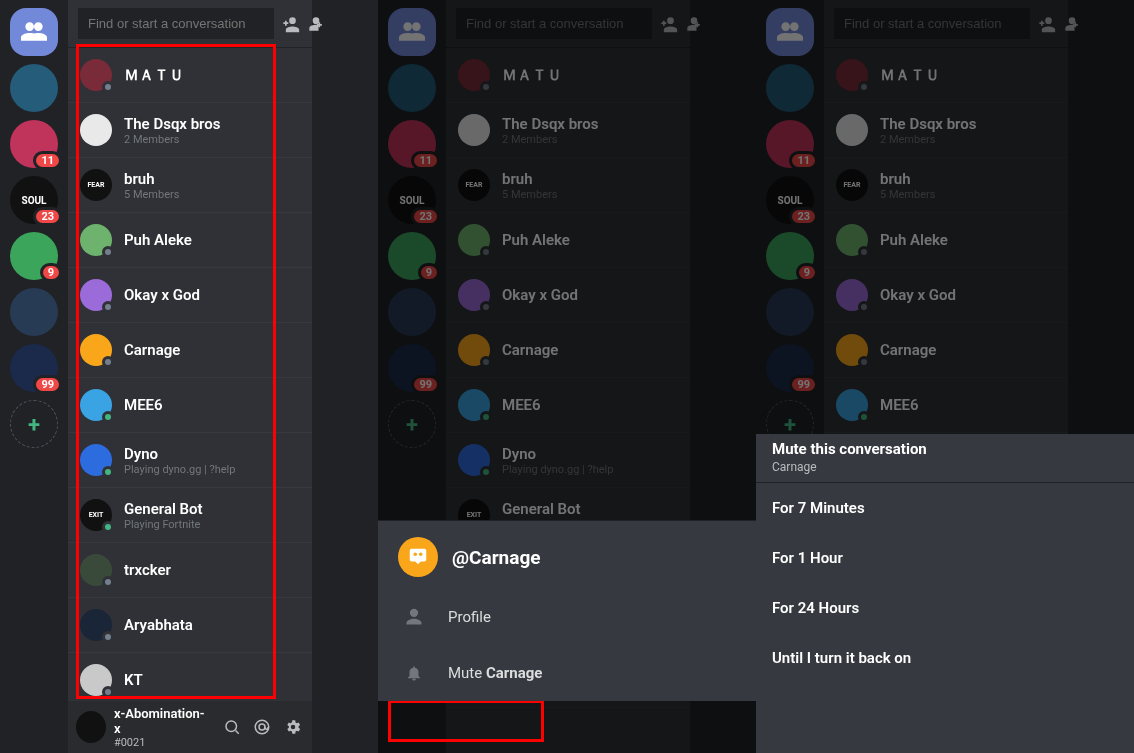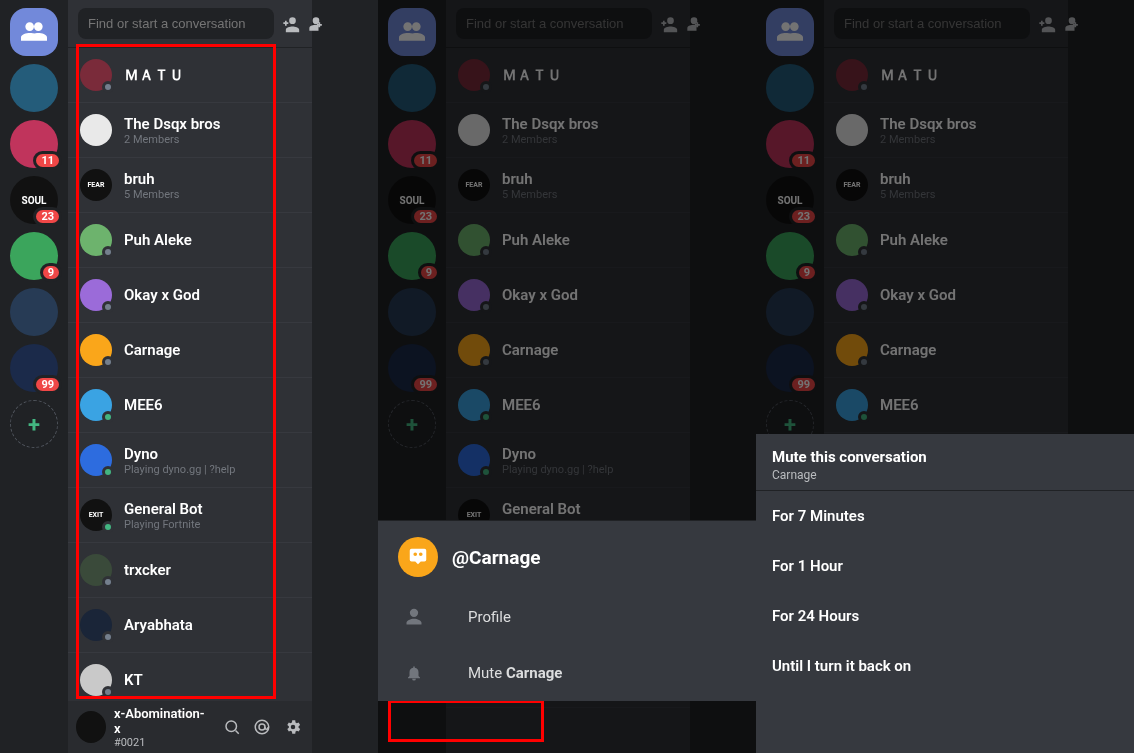--- a/index.html
+++ b/index.html
@@ -47,21 +47,21 @@
     position:absolute; left:68px; top:0; width:244px; height:753px;
     background:#2f3136;
     display:flex; flex-direction:column;
   }
   .search-row {
     padding:8px 10px; height:48px; display:flex; align-items:center; gap:6px;
     border-bottom:1px solid #202225;
   }
   .search {
     flex:1; background:#202225; color:#72767d;
-    border:none; border-radius:8px; padding:8px 10px; font-size:13px;
+    border:none; border-radius:0; padding:8px 10px; font-size:13px;
   }
   .icon-btn {
     width:24px; height:24px; display:flex; align-items:center; justify-content:center;
     color:#b9bbbe; cursor:pointer;
   }
   .conv-list { flex:1; overflow:hidden; position:relative; }
   .conv {
     display:flex; align-items:center; gap:12px;
     padding:8px 12px; height:55px;
     border-bottom:1px solid rgba(79,84,92,.25);
@@ -110,39 +110,39 @@
   .popup .hdr {
     display:flex; align-items:center; gap:14px;
     padding:16px 20px 12px;
   }
   .popup .hdr .pav {
     width:40px; height:40px; border-radius:50%;
     background:#faa61a; display:flex; align-items:center; justify-content:center;
   }
   .popup .hdr .title { font-size:19px; font-weight:700; color:#fff; }
   .popup .item {
-    display:flex; align-items:center; gap:40px;
+    display:flex; align-items:center; gap:20px;
     padding:14px 22px; font-size:15px; color:#dcddde;
   }
   .popup .ico {
     width:28px; height:28px; border-radius:50%;
     display:flex; align-items:center; justify-content:center;
     color:#72767d;
   }
   .hl-red-mute {
     position:absolute; left:388px; top:700px; width:156px; height:42px;
     border:3px solid #f00; pointer-events:none;
   }
 
   
   .mute-panel {
     left:756px; top:434px; width:378px; height:319px;
     background:#36393f; color:#fff;
   }
-  .mute-panel .mhdr { padding:14px 16px 8px; border-bottom:1px solid #202225; }
+  .mute-panel .mhdr { padding:6px 16px 8px; border-bottom:1px solid #202225; }
   .mute-panel .mhdr .mt { font-size:15px; font-weight:700; }
   .mute-panel .mhdr .ms { font-size:12px; color:#b9bbbe; margin-top:2px; }
   .mute-panel .opt {
     padding:16px 16px; font-size:15px; font-weight:600;
   }
   .hl-red-opts {
     position:absolute; left:766px; top:504px; width:152px; height:244px;
     border:3px solid #f00; pointer-events:none;
   }
 

